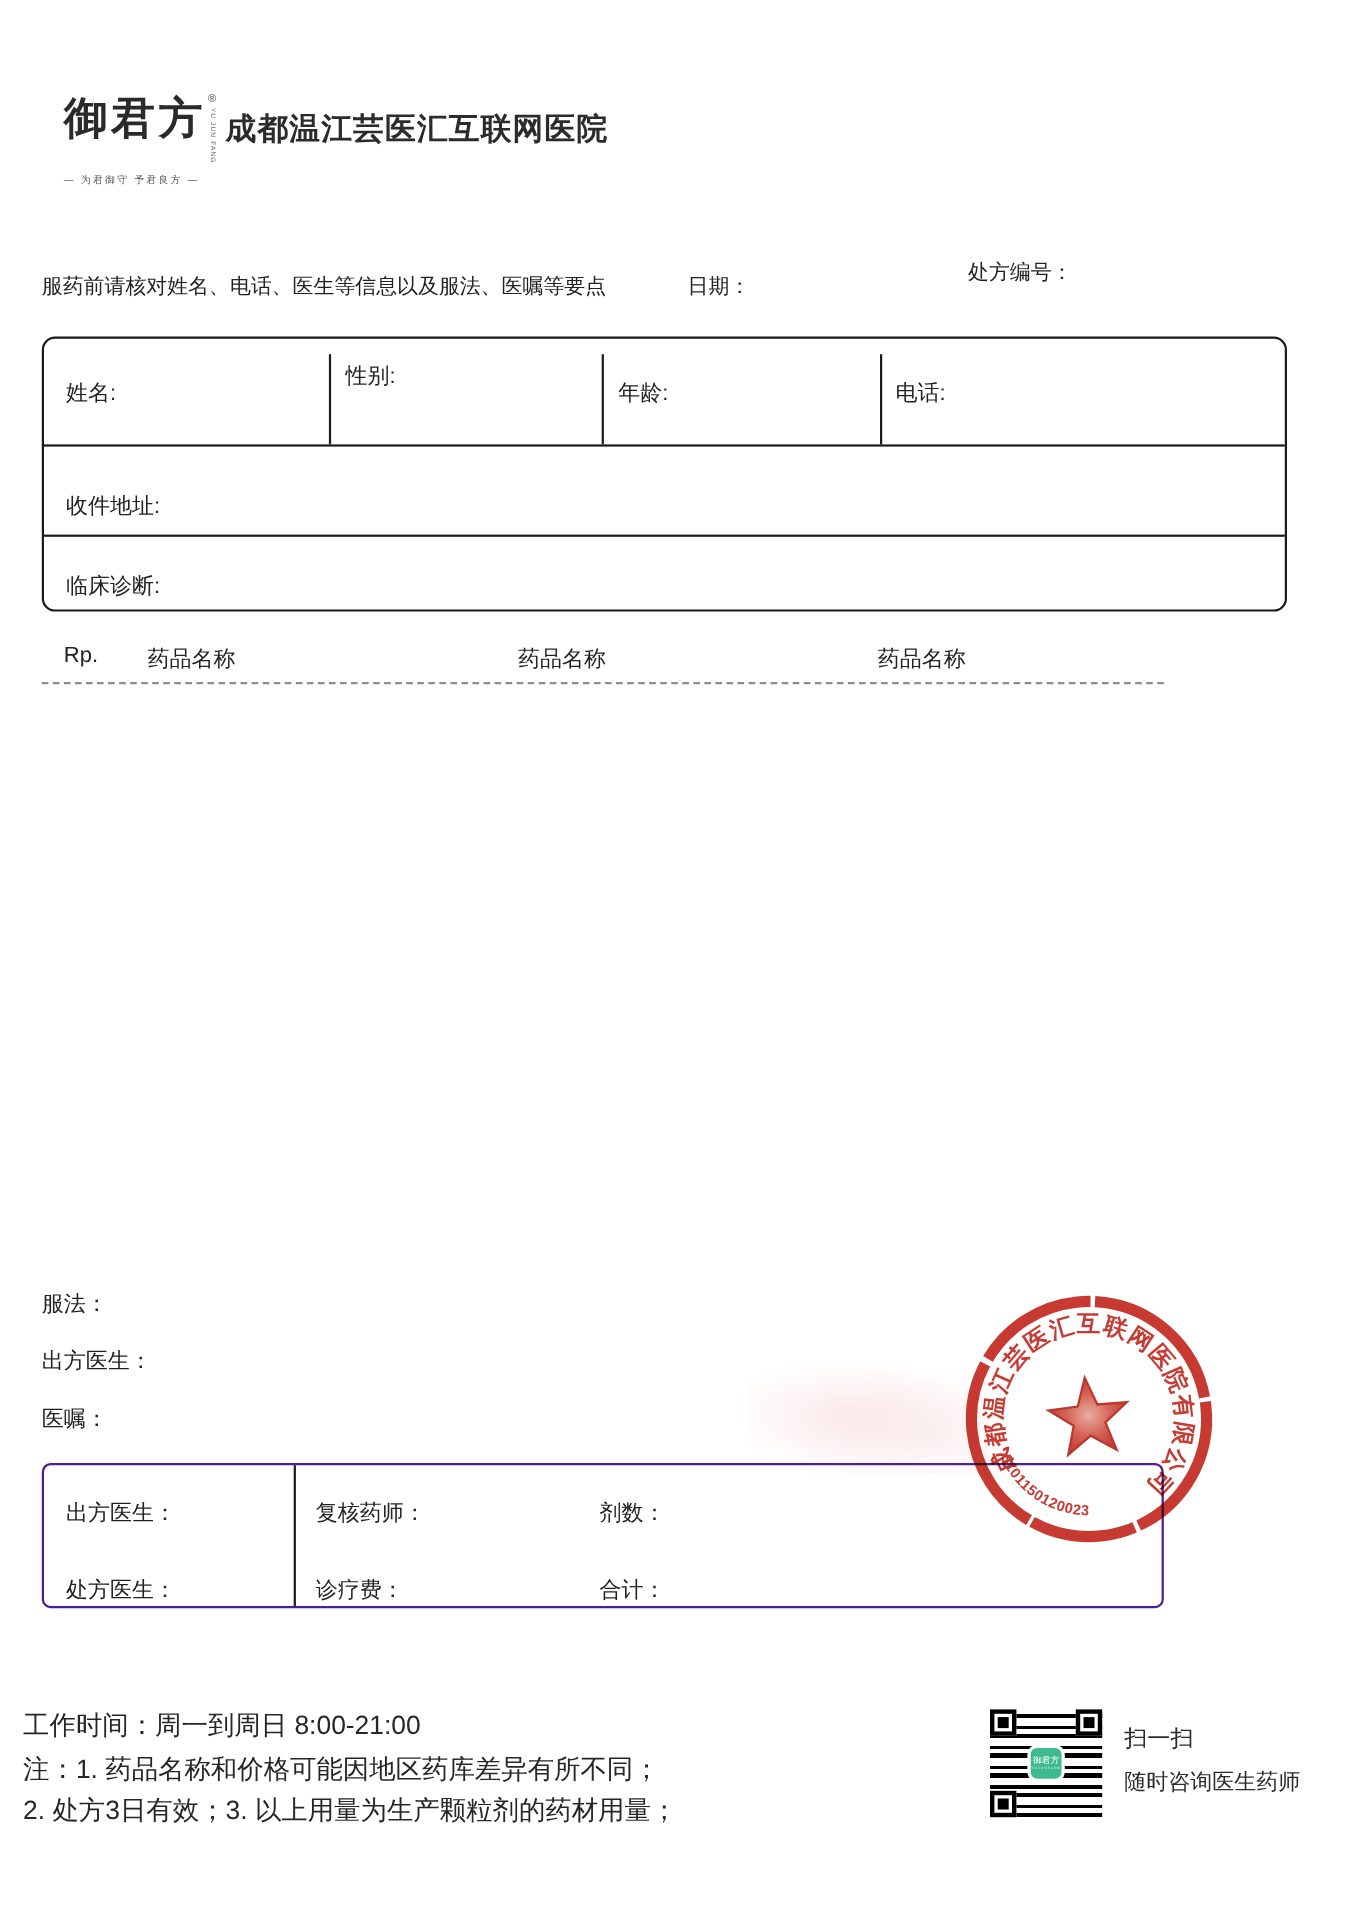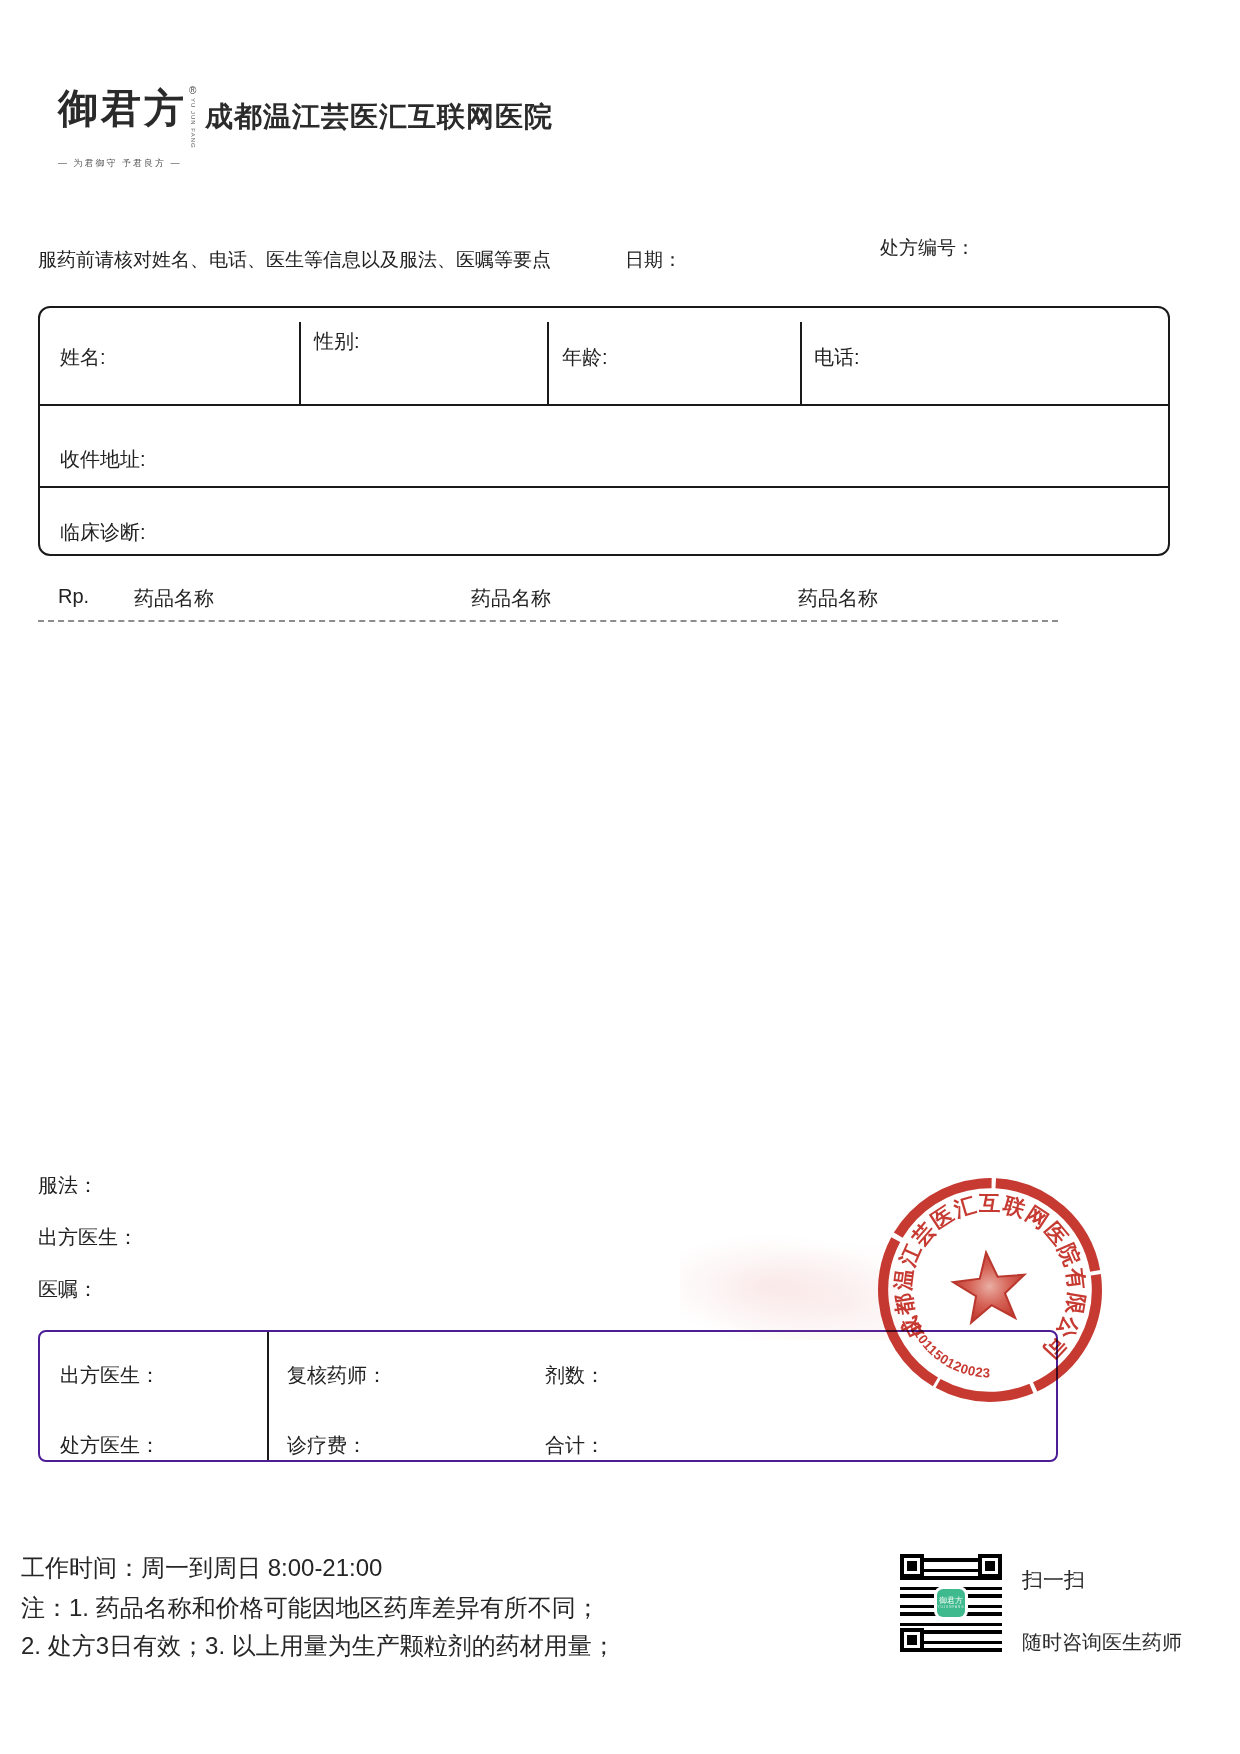--- a/index.html
+++ b/index.html
@@ -64,21 +64,21 @@
       repeating-linear-gradient(0deg,#000 0 4px,#fff 4px 8px,#000 8px 11px,#fff 11px 18px),
       repeating-linear-gradient(90deg,rgba(255,255,255,.95) 0 3px,transparent 3px 7px,rgba(255,255,255,.95) 7px 9px,transparent 9px 14px);}
   .qr-finder{position:absolute;width:16px;height:16px;border:4px solid #000;background:#fff;}
   .qr-finder::after{content:"";position:absolute;inset:3px;background:#000;}
   .qr-f-tl{left:2px;top:2px;} .qr-f-tr{right:2px;top:2px;} .qr-f-bl{left:2px;bottom:2px;}
   .qr-logo{position:absolute;left:39px;top:37px;width:28px;height:28px;background:var(--qr-green);
     border-radius:6px;box-shadow:0 0 0 3px #fff;display:flex;flex-direction:column;align-items:center;justify-content:center;}
   .qr-logo-txt{color:#fff;font-size:8px;line-height:1.1;white-space:nowrap;}
   .qr-logo-sub{color:rgba(255,255,255,.85);font-size:3px;letter-spacing:1px;}
   .qr-caption-title{left:1022px;top:1566px;font-size:21px;color:#2b2b2b;}
-  .qr-caption-sub{left:1022px;top:1606px;font-size:20px;color:#2b2b2b;margin-top:23px;}
+  .qr-caption-sub{left:1022px;top:1606px;font-size:20px;color:#2b2b2b;}
 </style>
 </head>
 <body style="--stamp-red: #c22b22; --qr-green: #3fba8f;">
 
 <div class="abs brand">
   <div class="brand-row">
     <div class="brand-cn">御君方</div>
     <div class="brand-side">
       <div class="brand-reg">®</div>
       <div class="brand-vert">YU JUN FANG</div>

